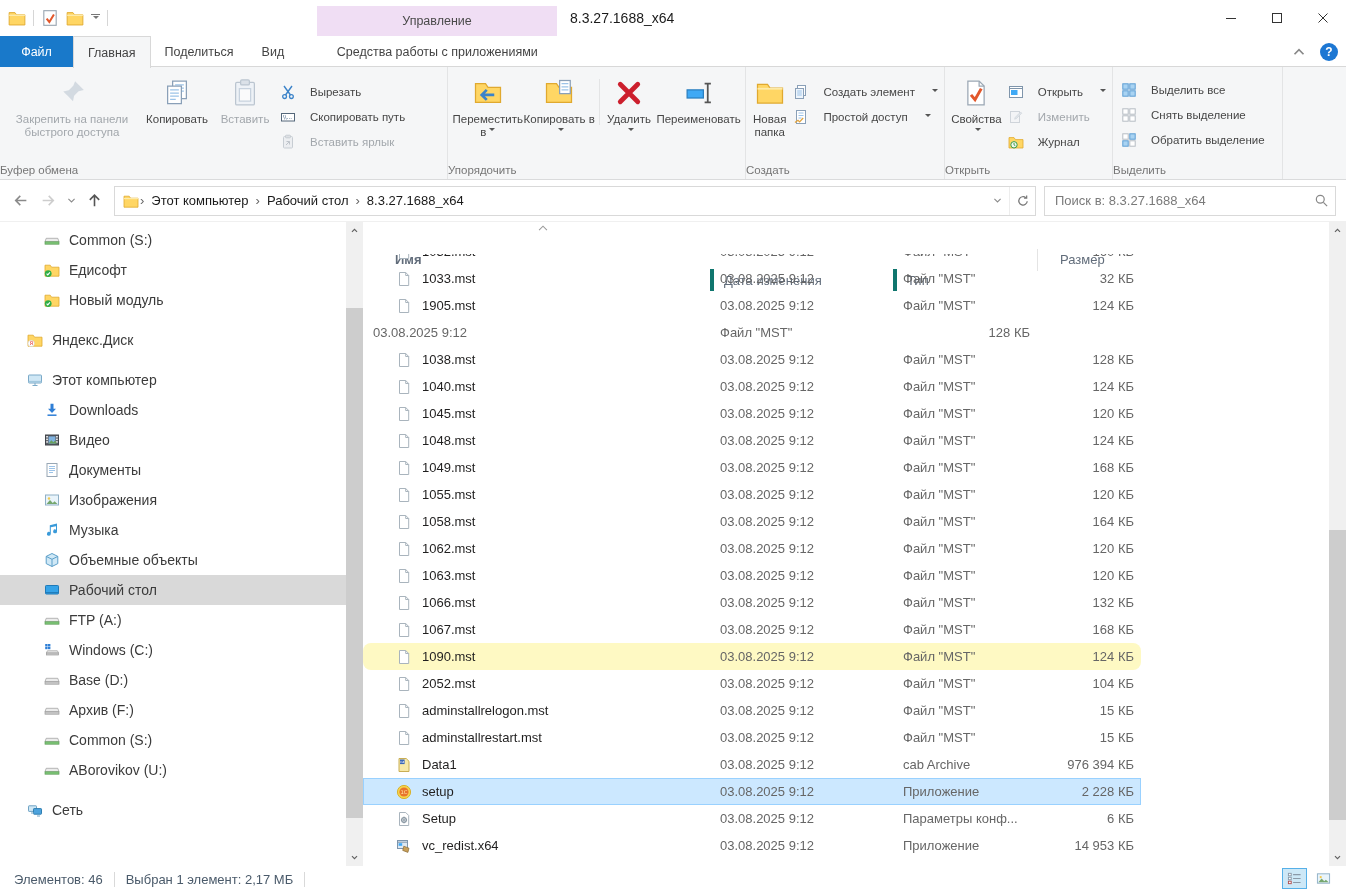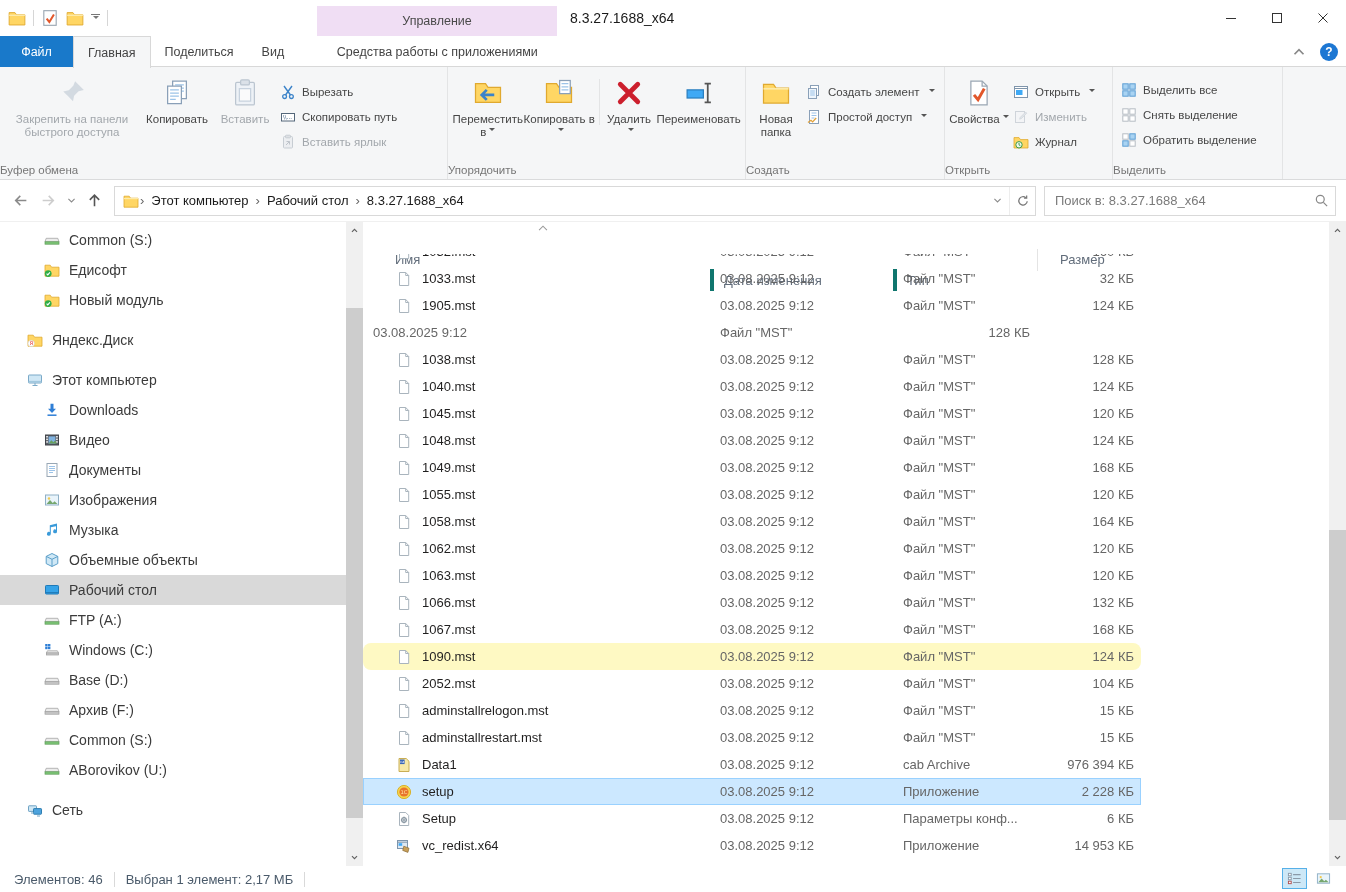--- a/index.html
+++ b/index.html
@@ -39,21 +39,21 @@
   
   .ribbon { position:relative; height:113px; background:#f5f6f7; border-bottom:1px solid #dadbdc; display:flex; }
   .rgroup { position:relative; height:112px; border-right:1px solid #e3e4e5; }
   .rg-body { display:flex; padding:6px 2px 0 4px; }
   .rg-label { position:absolute; bottom:3px; left:0; width:100%; text-align:left; color:#767676; font-size:11.5px; }
   .bigbtn { display:flex; flex-direction:column; align-items:center; padding-top:2px; }
   .bigbtn .ic32 { height:36px; display:flex; align-items:center; justify-content:center; }
   .ic32 svg { width:30px; height:30px; }
   .lblbox { text-align:center; font-size:11.5px; line-height:13px; color:#464646; margin-top:2px; }
   .smallcol { display:flex; flex-direction:column; gap:4px; margin-top:8px; }
-  .sbtn { display:flex; align-items:center; height:21px; font-size:11.5px; color:#464646; gap:6px; padding:0 4px; white-space:nowrap; }
+  .sbtn { display:flex; align-items:center; height:21px; font-size:11.5px; color:#464646; gap:14px; padding:0 4px; white-space:nowrap; }
   .ic16 { width:16px; height:16px; display:inline-flex; flex:none; }
   .ic16 svg { width:16px; height:16px; }
   .caret { display:inline-block; width:0; height:0; border:3.5px solid transparent; border-top-color:#555;
     margin-left:3px; vertical-align:2px; }
   .disabled .lblbox, .disabled { color:#a2a7ac; }
   .disabled svg { opacity:.5; }
   .vdiv { width:1px; background:#e3e4e5; margin:6px 4px 14px 4px; }
 
   
   .navbar { height:42px; display:flex; align-items:center; padding:0 10px 0 6px; background:#fff;
@@ -83,21 +83,21 @@
   .side-item.indent1 { padding-left:44px; }
   .side-item.selected { background:#d9d9d9; }
   .side-scroll { width:17px; background:#f0f0f0; position:relative; }
   .scroll-arrow { height:17px; display:flex; align-items:center; justify-content:center; }
   .scroll-arrow svg { width:9px; height:9px; }
   .scroll-thumb { position:absolute; left:0; width:17px; background:#cdcdcd; }
 
   .filelist { position:relative; flex:1; }
   .cols-header { position:relative; margin-top:6px; height:26px; display:grid;
     grid-template-columns:347px 183px 144px 104px; align-items:center; color:#616c7a; font-size:13px; }
-  .cols-header .hname { padding-left:32px; }
+  .cols-header .hname { padding-left:32px;font-weight:bold; }
   .cols-header .hdate, .cols-header .htype { padding-left:10px; border-left:4px solid #0f766e; height:22px; display:flex; align-items:center;margin-top:41px; }
   .cols-header .hsize { padding-left:22px; border-left:1px solid #e4e4e4; height:22px; display:flex; align-items:center; }
   .sort-ind { position:absolute; left:172px; top:-5px; width:16px; height:9px; display:flex; justify-content:center; }
   .sort-ind svg { width:14px; height:9px; }
 
   .rows-viewport { position:absolute; left:0; right:17px; top:32px; bottom:0; overflow:hidden; }
   .rows-inner { margin-top:-16px; }
   .frow { position:relative; width:778px; height:27px; display:grid;
     grid-template-columns:347px 183px 144px 104px; align-items:center; }
   .frow .c-name { position:relative; padding-left:59px; color:#201f1f; white-space:nowrap; overflow:hidden; }

